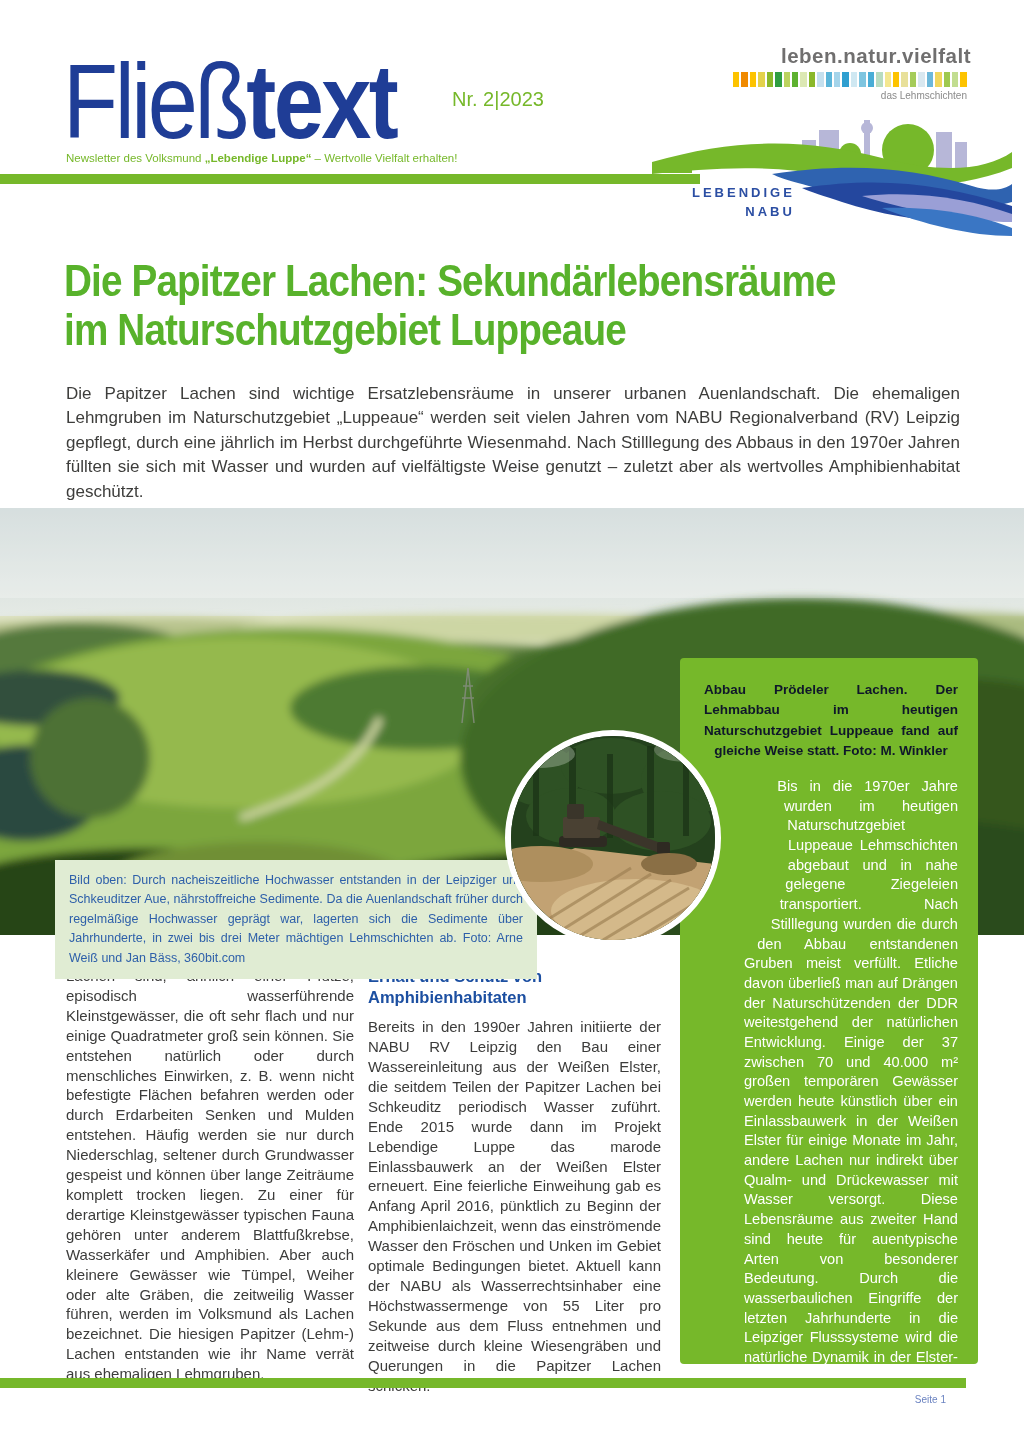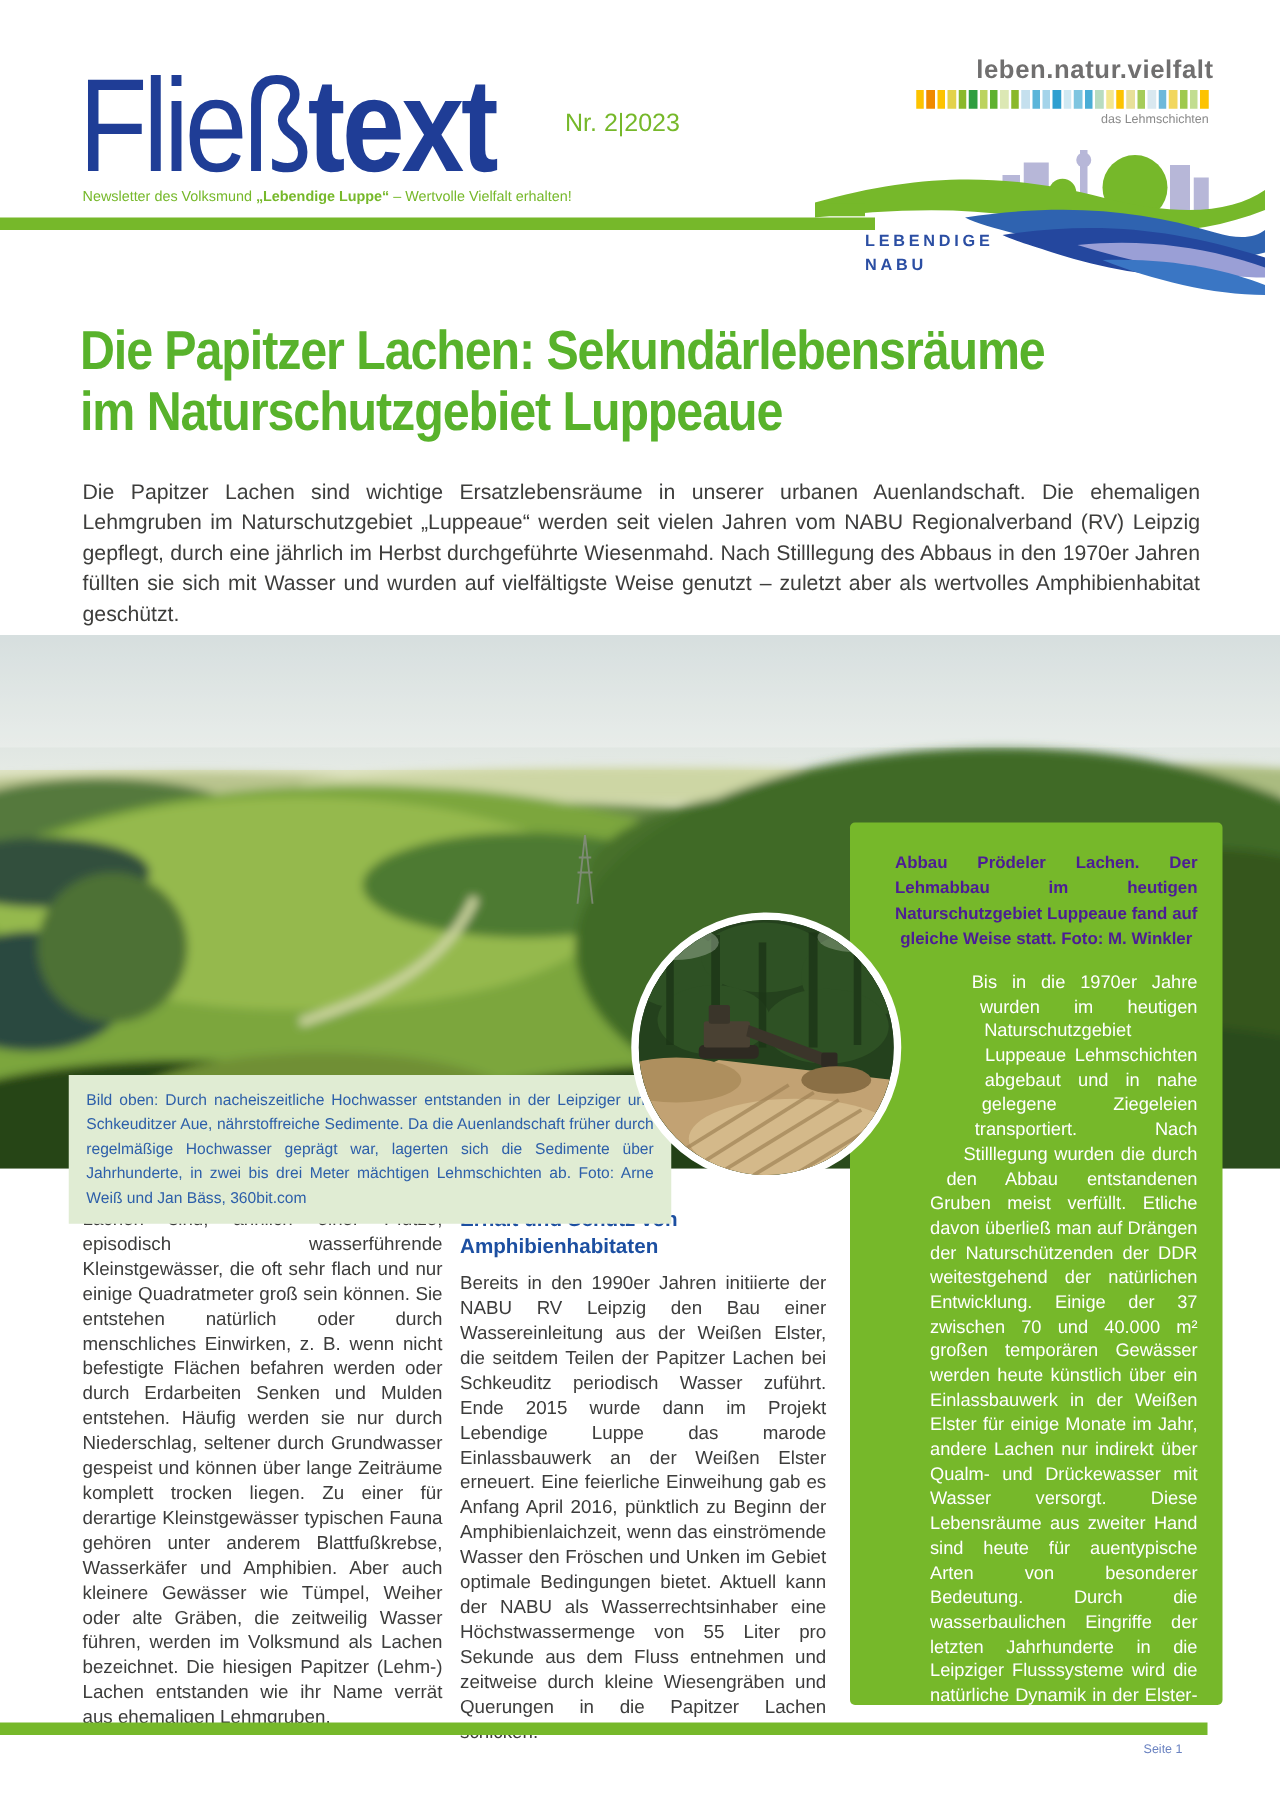--- a/index.html
+++ b/index.html
@@ -17,21 +17,21 @@
   .green-rule{position:absolute;left:0;top:174px;width:700px;height:10px;background:#76b82a;}
 
   
   .program-logo{position:absolute;left:733px;top:44px;width:234px;}
   .pl-title{font-size:20.5px;font-weight:700;color:#706f6f;letter-spacing:.5px;white-space:nowrap;margin-left:48px;}
   .pl-bars{display:flex;gap:2px;margin-top:4px;height:15px;}
   .plbar{display:block;width:6.5px;height:15px;}
   .pl-sub{text-align:right;font-size:10px;color:#8a8a8a;margin-top:3px;}
 
   
-  .project-logo{position:absolute;left:652px;top:110px;width:360px;height:128px;}
+  .project-logo{position:absolute;left:652px;top:110px;width:360px;height:128px;text-align:right;}
   .project-logo svg{position:absolute;left:0;top:0;width:100%;height:100%;}
   .project-logo-text{position:absolute;left:40px;top:74px;color:#2b4ea3;font-weight:700;
         font-size:13px;letter-spacing:3px;line-height:1.45;}
 
   
   .headline{position:absolute;left:64px;top:256px;margin:0;font-size:44px;font-weight:700;
         color:#58b22b;line-height:1.12;letter-spacing:-1px;transform:scaleX(0.88);
         transform-origin:left top;white-space:nowrap;}
   .intro{position:absolute;left:66px;top:382px;width:894px;margin:0;font-size:17px;
         line-height:1.44;text-align:justify;color:#3d3d3b;}
@@ -44,21 +44,21 @@
         color:#2d5fa9;text-align:justify;z-index:3;}
 
   
   .inset{position:absolute;left:505px;top:730px;width:216px;height:216px;border-radius:50%;
         border:6px solid #fff;box-sizing:border-box;overflow:hidden;z-index:5;background:#24411d;}
   .inset svg{display:block;width:204px;height:204px;}
 
   
   .greenbox{position:absolute;left:680px;top:658px;width:298px;height:706px;background:#76b82a;
         box-sizing:border-box;border-radius:4px;padding:22px 20px 18px 20px;z-index:4;overflow:hidden;}
-  .gb-caption{margin:0 0 16px 16px;color:#4c1d95;font-weight:700;font-size:13.5px;line-height:1.5;
+  .gb-caption{margin:0 0 16px 4px;color:#0f172a;font-weight:700;font-size:13.5px;line-height:1.5;
         text-align:justify;text-align-last:center;}
   .gb-body{color:#fff;font-size:14.6px;line-height:1.35;text-align:justify;margin-left:44px;}
   .circ-spacer{float:left;width:46px;height:198px;shape-outside:circle(122px at -90px 72px);shape-margin:12px;}
 
   
   .col{position:absolute;top:966px;font-size:15px;line-height:19.9px;text-align:justify;color:#3c3c3b;}
   .col-left{left:66px;width:288px;}
   .col-mid{left:368px;width:293px;}
   .col-heading{margin:0 0 9px 0;color:#1c4fa1;font-size:16.5px;line-height:1.28;font-weight:700;text-align:left;}
 

